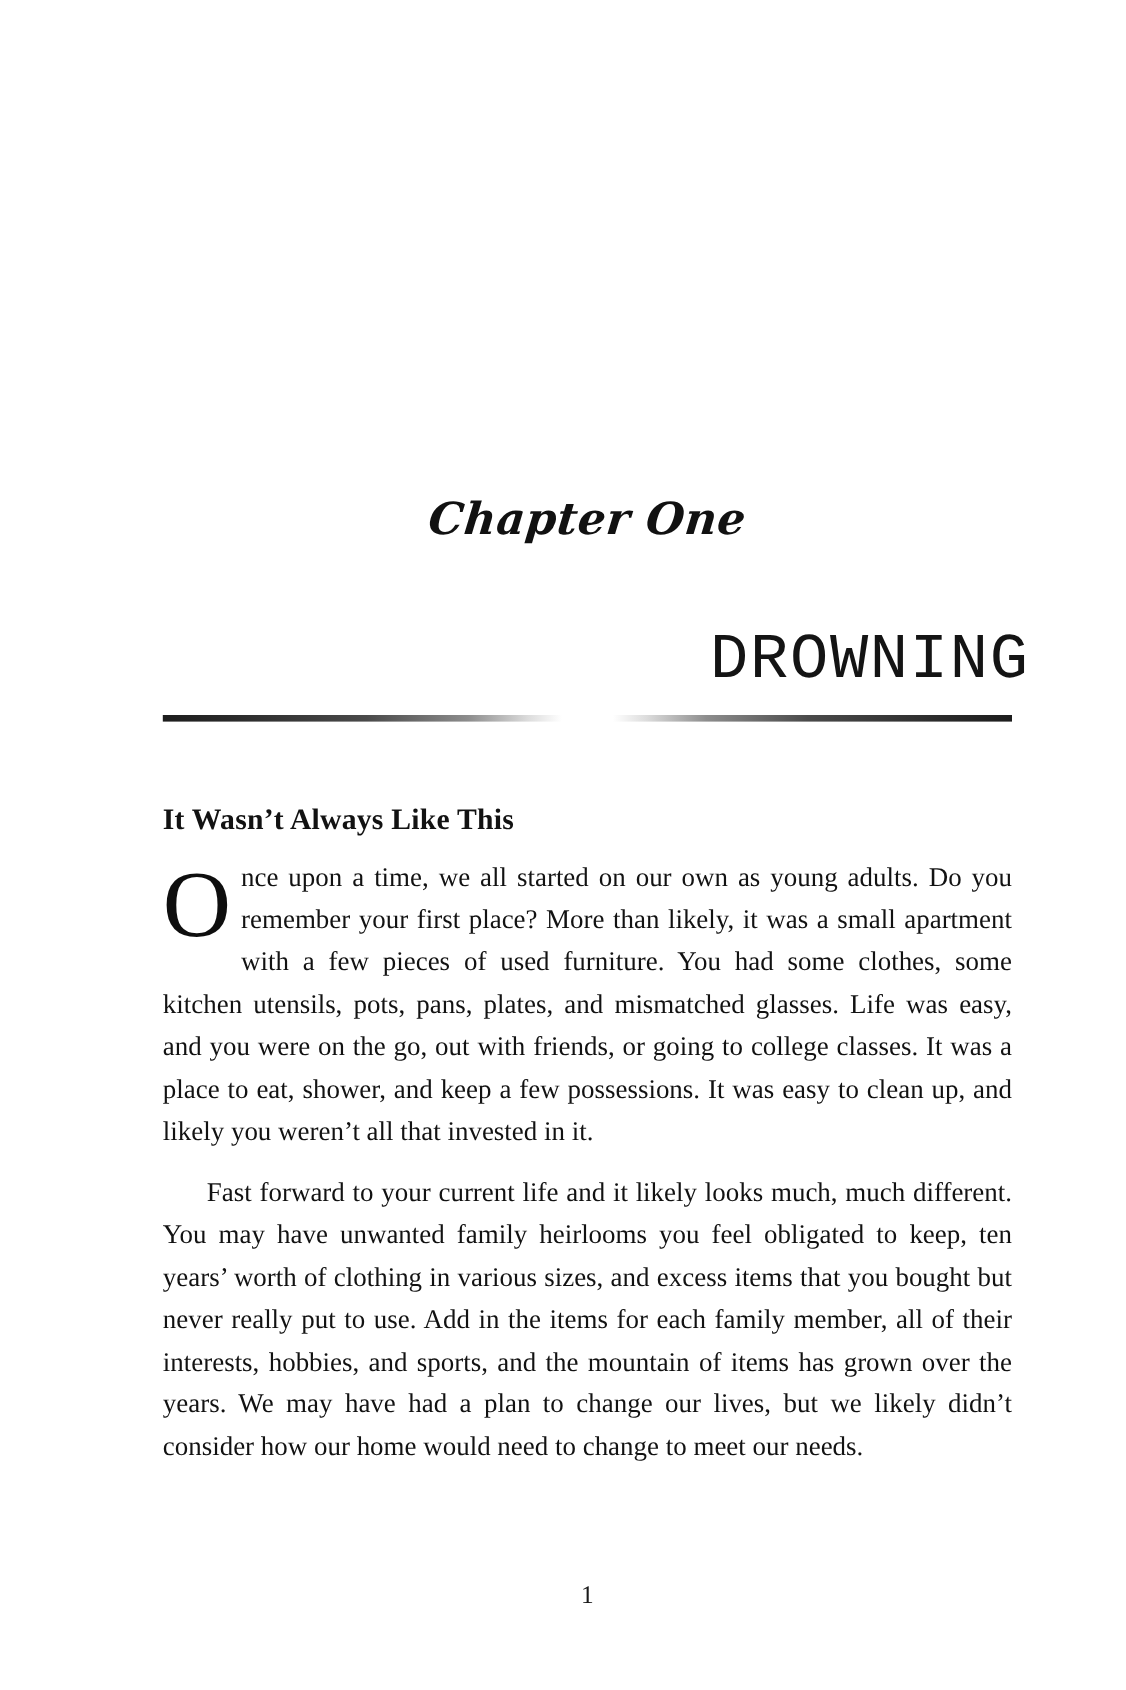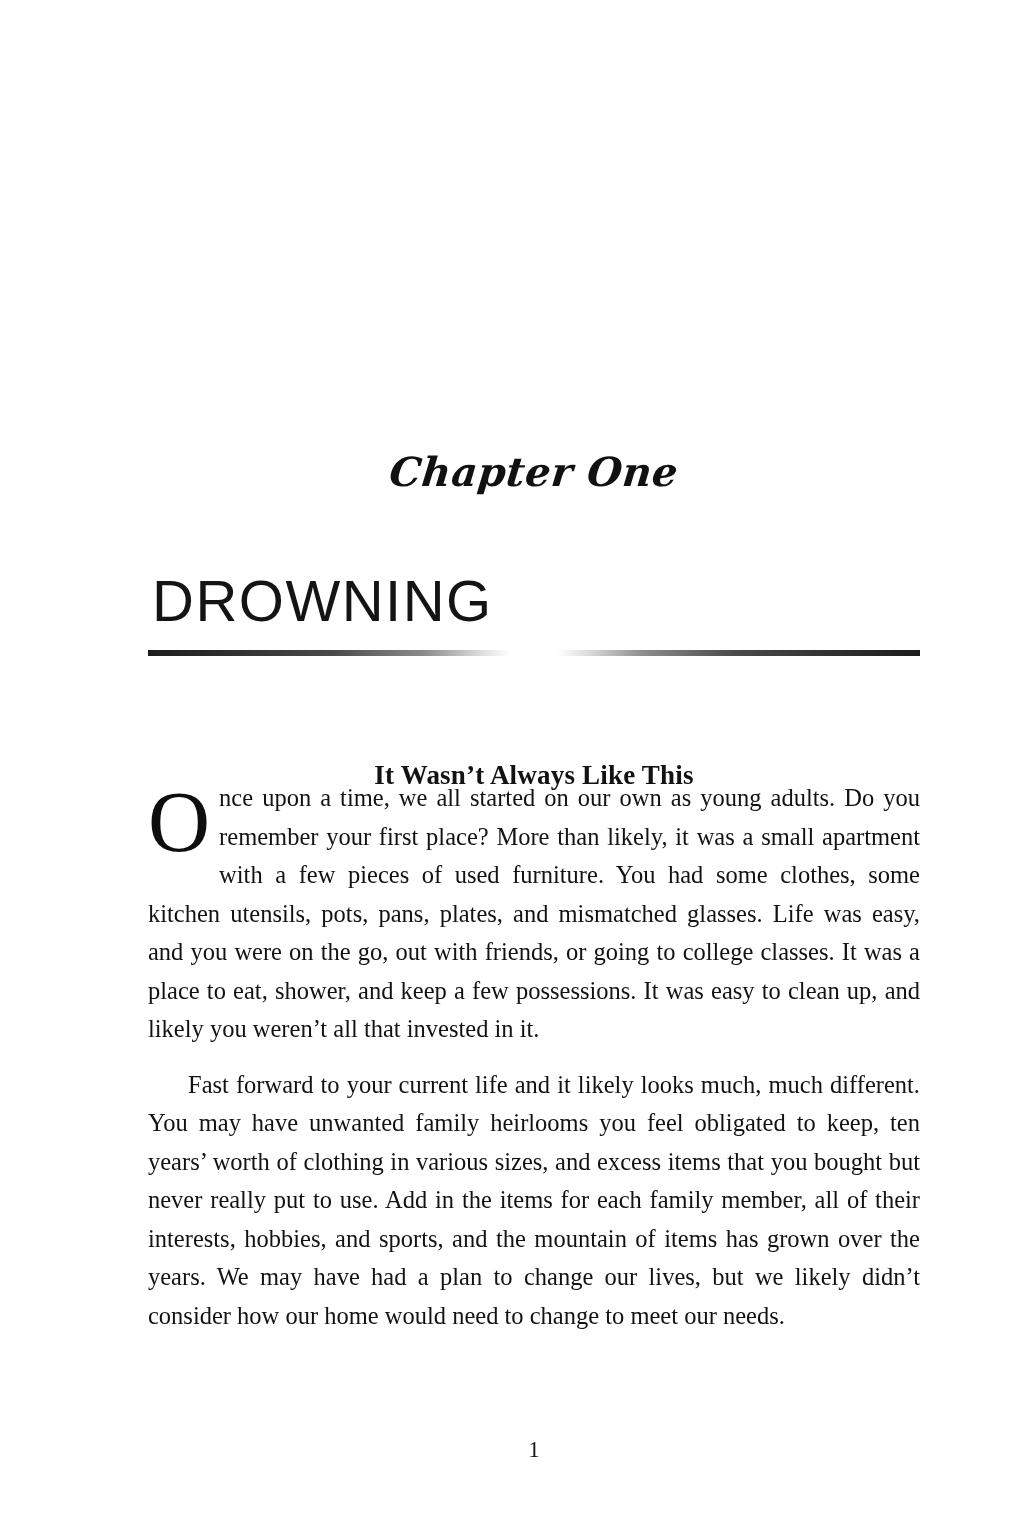--- a/index.html
+++ b/index.html
@@ -40,25 +40,25 @@
     font-size: 40px;
     line-height: 1;
     letter-spacing: 0.5px;
     color: #111111;
     transform: skewX(-6deg);
   }
 
   
   .chapter-title {
     position: absolute;
-    left: 4px;
+    left: 16px;
     top: 531px;
     width: 772px;
-    text-align: left;
-    font-family: Liberation Sans, sans-serif;
+    text-align: right;
+    font-family: Liberation Mono, monospace;
     font-weight: 400;
     font-size: 58px;
     line-height: 1.08;
     letter-spacing: 1.5px;
     color: #141414;
   }
 
   
   .divider {
     position: absolute;
@@ -84,23 +84,22 @@
       #4a4a4a 76%,
       #2a2a2a 92%,
       #1d1d1d 100%
     );
   }
 
   
   .section-heading {
     position: absolute;
     left: 0;
-    top: 737px;
+    top: 707px;
     width: 772px;
-    text-align: center;
     font-family: "Liberation Serif", "DejaVu Serif", serif;
     font-weight: 700;
     font-size: 27px;
     line-height: 1.2;
     letter-spacing: 0.2px;
     color: #121212;
   }
 
   
   .body-copy {

